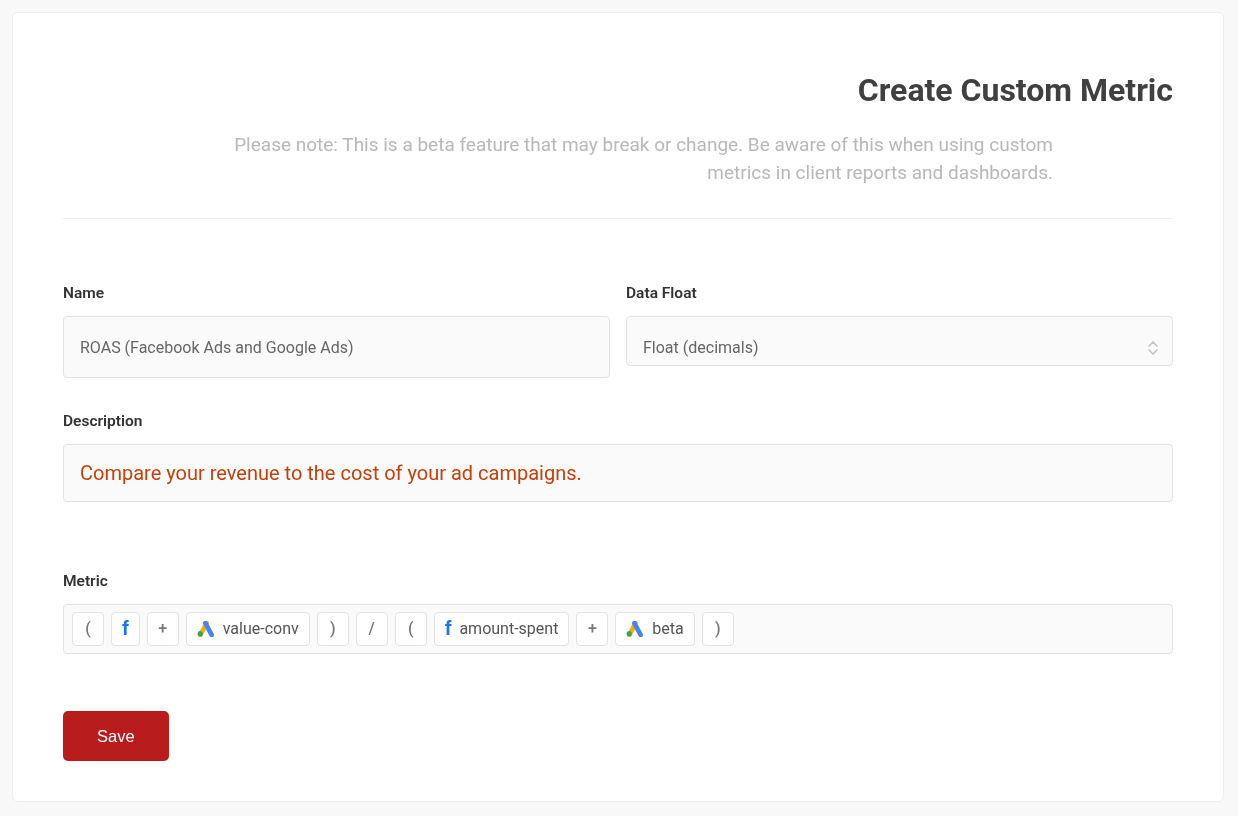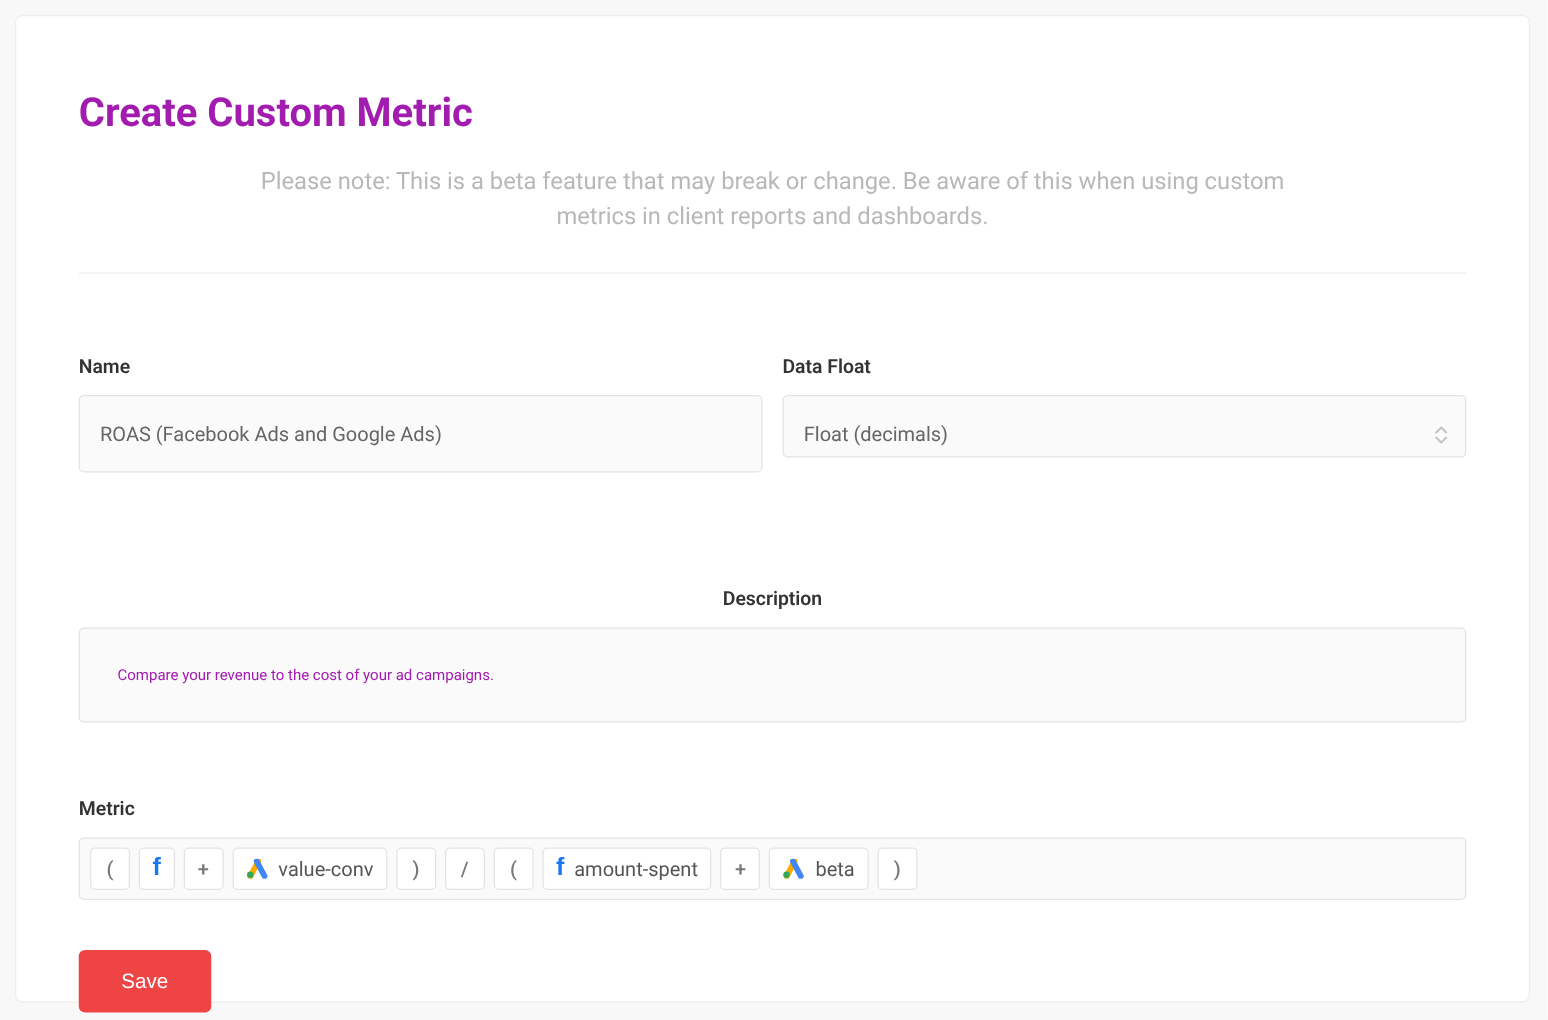--- a/index.html
+++ b/index.html
@@ -15,28 +15,28 @@
       background: #fff;
       border: 1px solid #eee;
       border-radius: 6px;
       width: 1212px;
       height: 790px;
       padding: 50px 50px 40px 50px;
       display: flex;
       flex-direction: column;
     }
     .heading {
-      text-align: left;
+      text-align: right;
       font-size: 32px;
       font-weight: 700;
-      color: #a21caf;
+      color: #404040;
       margin-top: 8px;
     }
     .subheading {
-      text-align: center;
+      text-align: right;
       color: #b8b8b8;
       font-size: 19px;
       line-height: 1.45;
       margin-top: 22px;
       padding: 0 120px;
     }
     .divider {
       border: none;
       border-top: 1px solid #eee;
       margin-top: 32px;
@@ -78,26 +78,26 @@
       cursor: pointer;
     }
     .select-chevrons {
       display: flex;
       flex-direction: column;
       align-items: center;
       line-height: 0;
       gap: 2px;
       color: #b8b8b8;
     }
-    .desc-section { margin-top: 92px; align-items: center; }
+    .desc-section { margin-top: 34px; }
     .textarea-input {
       min-height: 55px;
-      padding: 30px;
-      font-size: 12px;
-      color: #a21caf;
+      padding: 16px;
+      font-size: 20px;
+      color: #c2410c;
       width: 100%;
       font-family: inherit;
       resize: none;
     }
     .formula-section { margin-top: 60px; }
     .formula-box {
       min-height: 50px;
       padding: 7px 8px;
       display: flex;
       align-items: center;
@@ -122,21 +122,21 @@
       color: #1877f2;
       font-weight: 800;
       font-size: 20px;
       font-family: Arial, sans-serif;
       line-height: 1;
       margin-top: -2px;
     }
     .gads-icon { display: inline-flex; line-height: 0; }
     .footer { margin-top: auto; padding-top: 40px; }
     .save-btn {
-      background: #ef4444;
+      background: #b91c1c;
       color: #fff;
       font-size: 16.5px;
       font-weight: 400;
       border: none;
       border-radius: 5px;
       height: 50px;
       padding: 0 34px;
       cursor: pointer;
     }
   </style>

